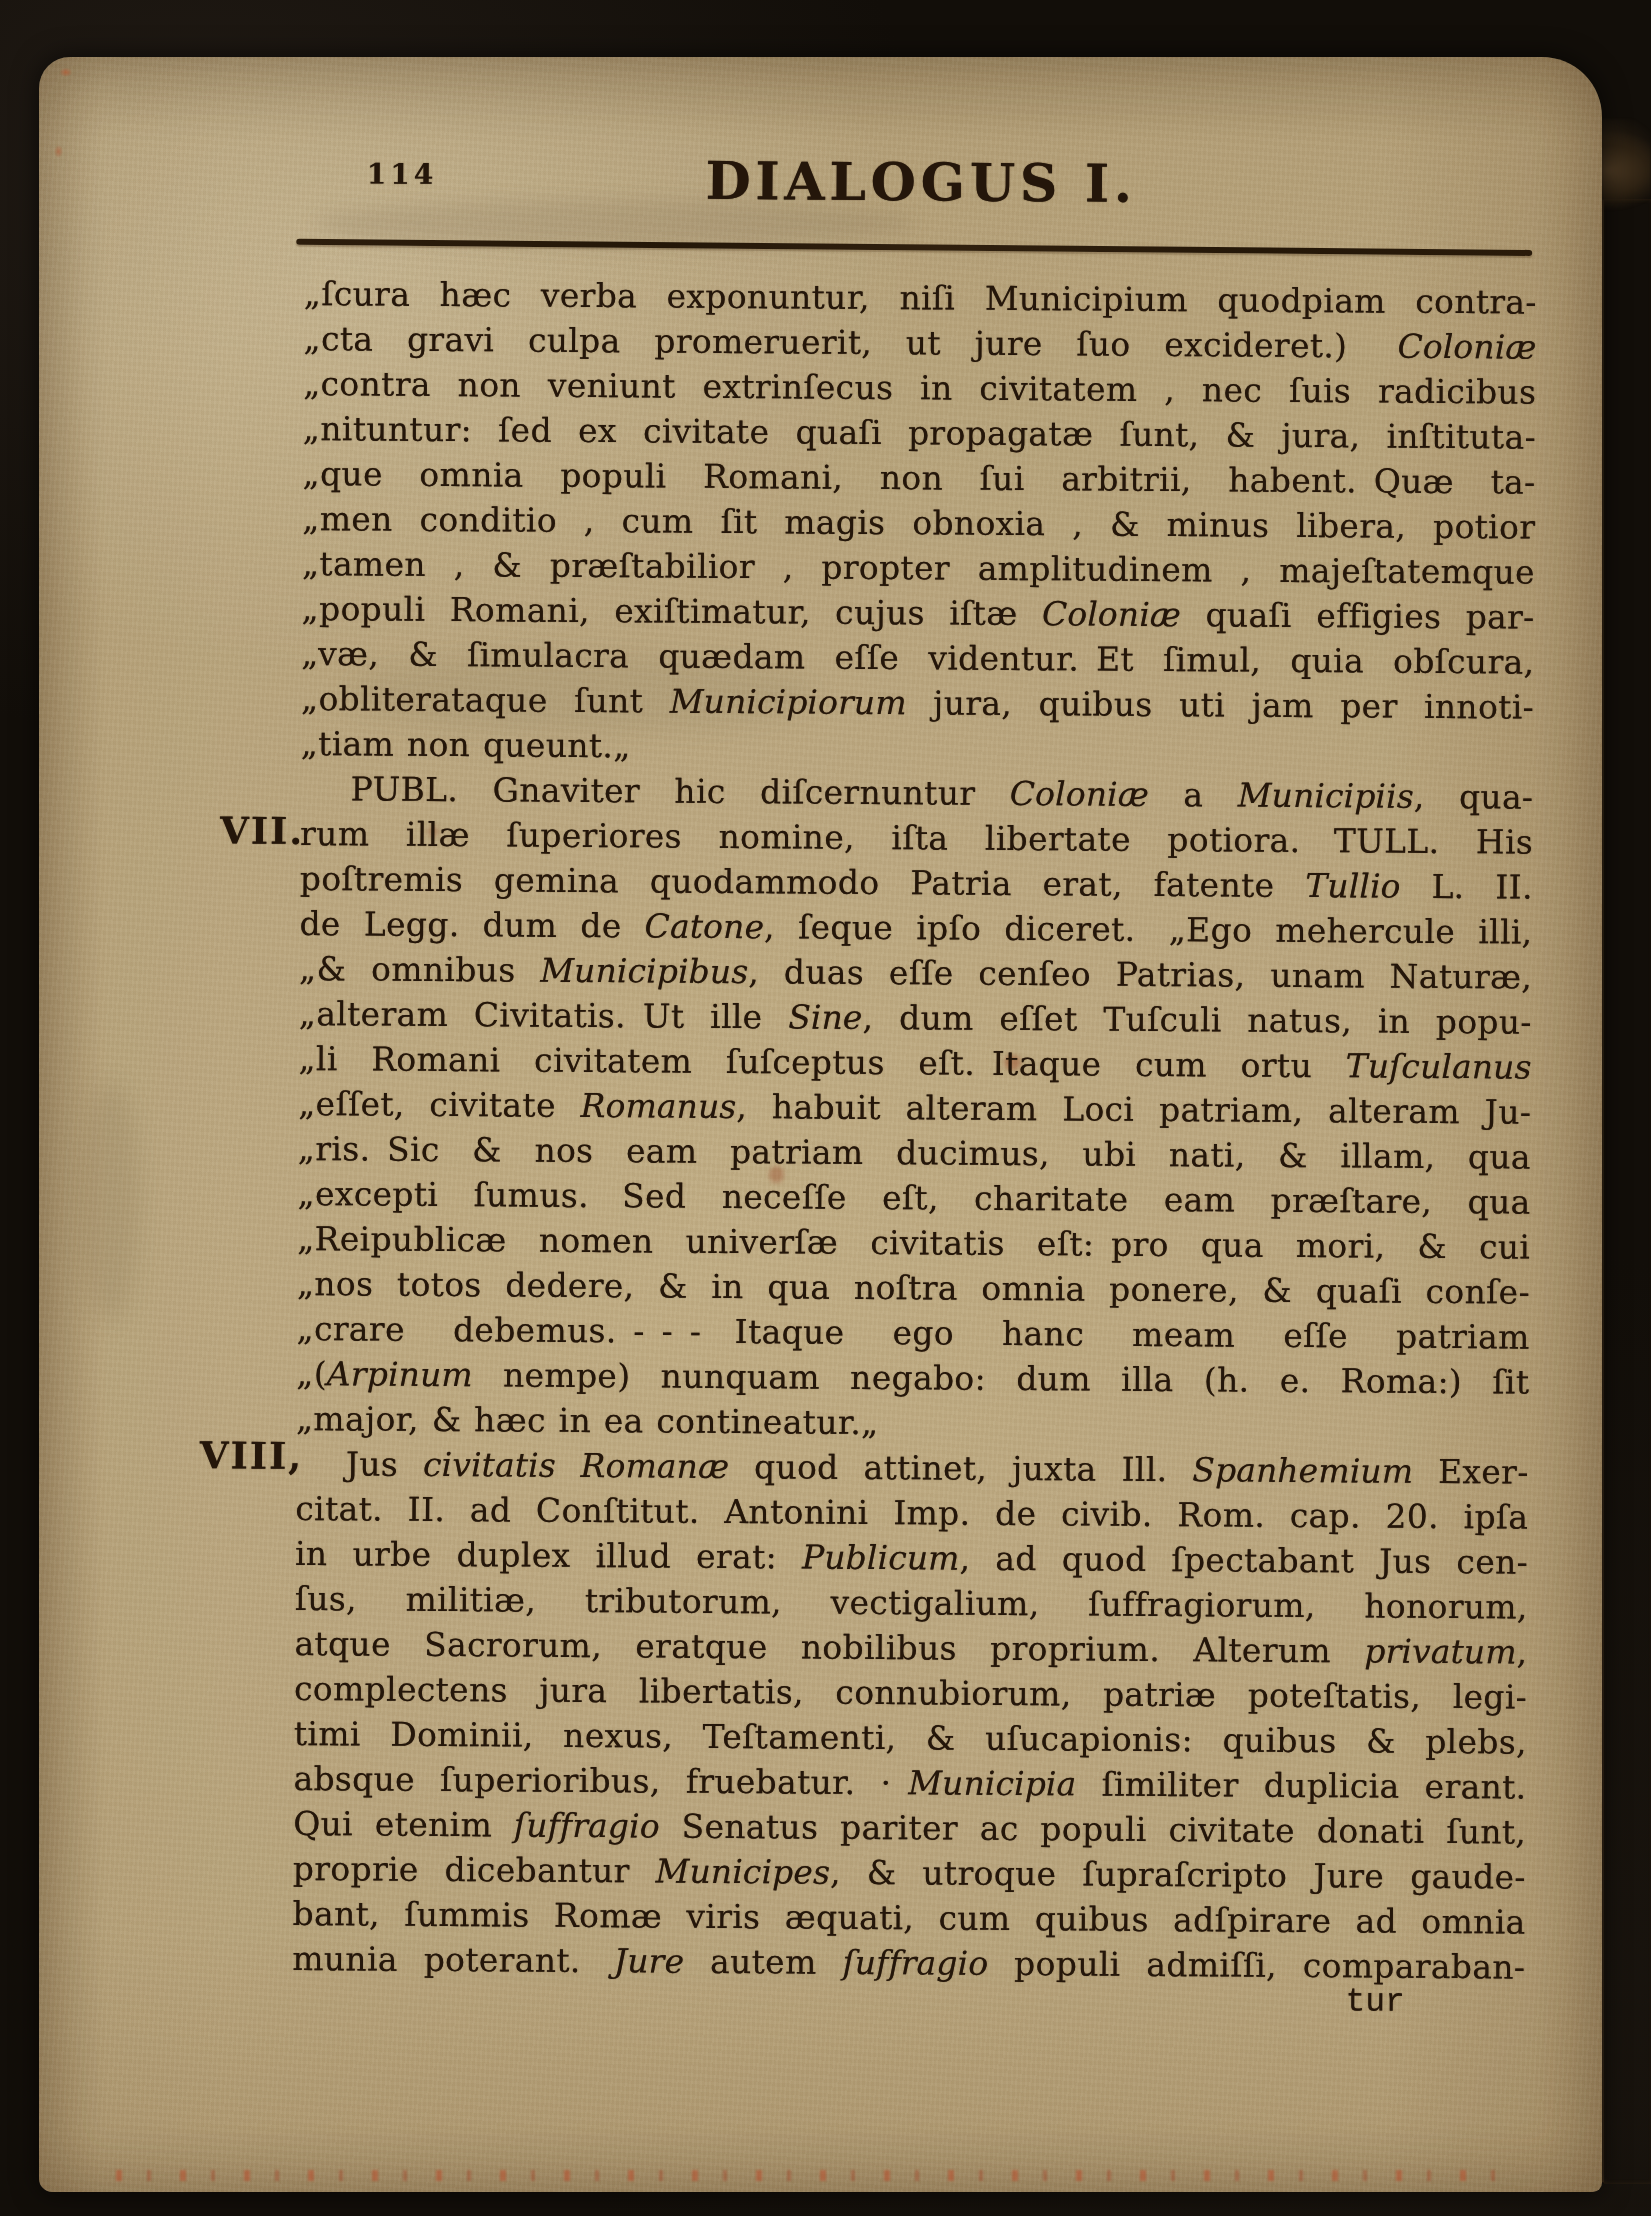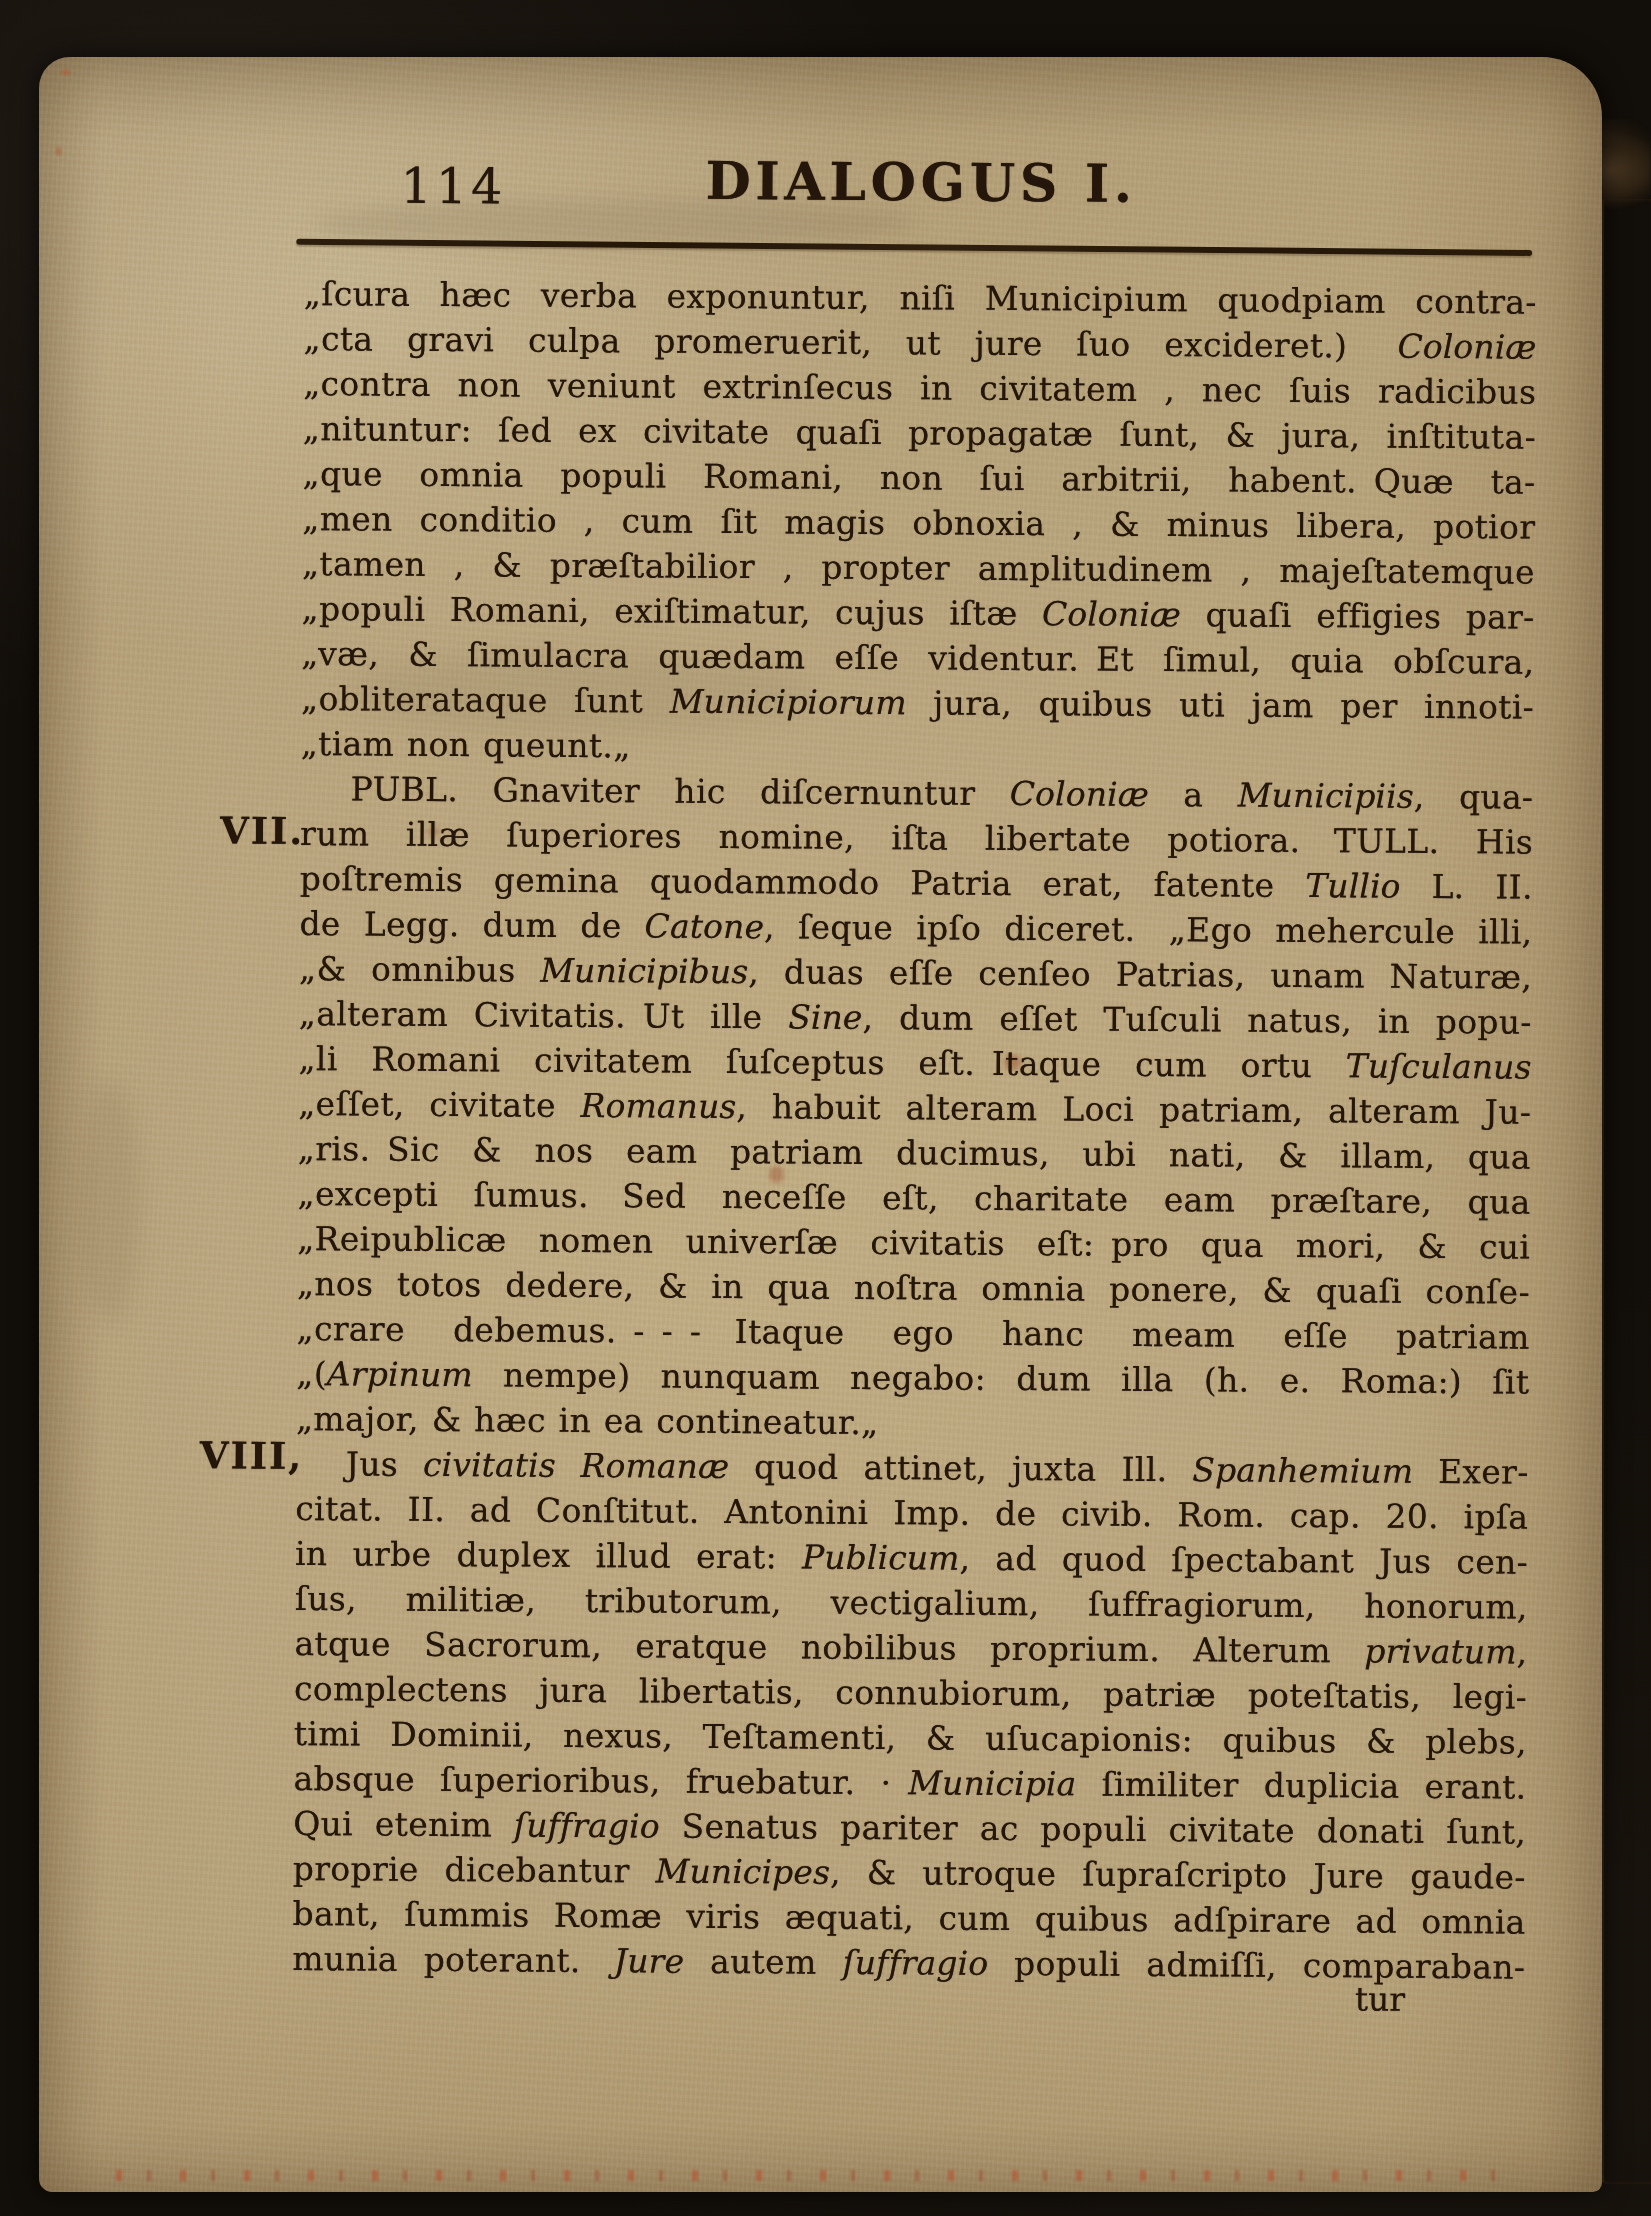--- a/index.html
+++ b/index.html
@@ -71,23 +71,22 @@
   .stain.s5{left:314px;top:200px;width:600px;height:47px;background:rgba(112,96,66,.16);filter:blur(9.3px);}
   .stain.s6{left:347px;top:654px;width:467px;height:80px;background:rgba(112,96,66,.10);filter:blur(12px);}
   
   .page-content{
     position:absolute;left:0;top:0;width:1651px;height:2216px;
     transform:rotate(0.40deg);transform-origin:867px 280px;
     color:#24160a;
   }
   .page-number{
     position:absolute;left:366px;top:161px;
-    font-size:49px;font-weight:normal;letter-spacing:4px;
+    font-size:28px;font-weight:bold;letter-spacing:4px;
     text-shadow:0 0 1px rgba(40,24,8,.8);
-    margin-left:34px;
   }
   .running-header{
     position:absolute;left:627px;top:151px;width:587px;text-align:center;
     font-size:52px;font-weight:bold;letter-spacing:4.7px;
     text-shadow:0 0 1px rgba(40,24,8,.85);
   }
   .header-rule{
     position:absolute;left:296px;top:244px;width:1236px;height:6px;
     background:linear-gradient(90deg,#2c1d0c 0%, #241708 30%, #30200e 52%, #241708 78%, #2a1b0a 100%);
     border-radius:3.3px;transform:rotate(0.12deg);
@@ -106,21 +105,21 @@
     text-shadow:0 0 0.8px rgba(46,28,10,.78);
   }
   .line{height:45px;text-align:justify;text-align-last:justify;white-space:nowrap;}
   .line.end{text-align-last:left;}
   .line .it{font-style:italic;letter-spacing:0.1px;}
   .catchword-line{
     position:absolute;left:304px;top:1976px;width:1233px;
     font-size:33px;text-align:right;padding-right:0;
     text-shadow:0 0 0.8px rgba(46,28,10,.78);
   }
-  .catchword-line span{margin-right:120px;}
+  .catchword-line span{margin-right:120px;font-family:Liberation Mono, monospace;}
 </style>
 </head>
 <body>
 
 <div class="adjacent-page"></div>
 <div class="gutter-crease"></div>
 <div class="binding-fragment"></div>
 
 <div class="book-page"></div>
 <div class="page-texture"></div>

